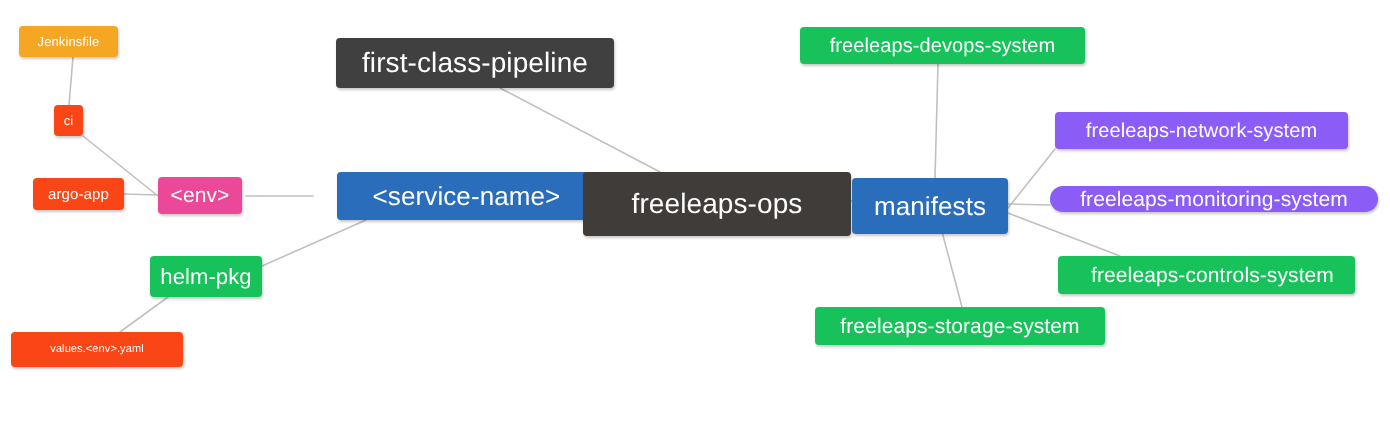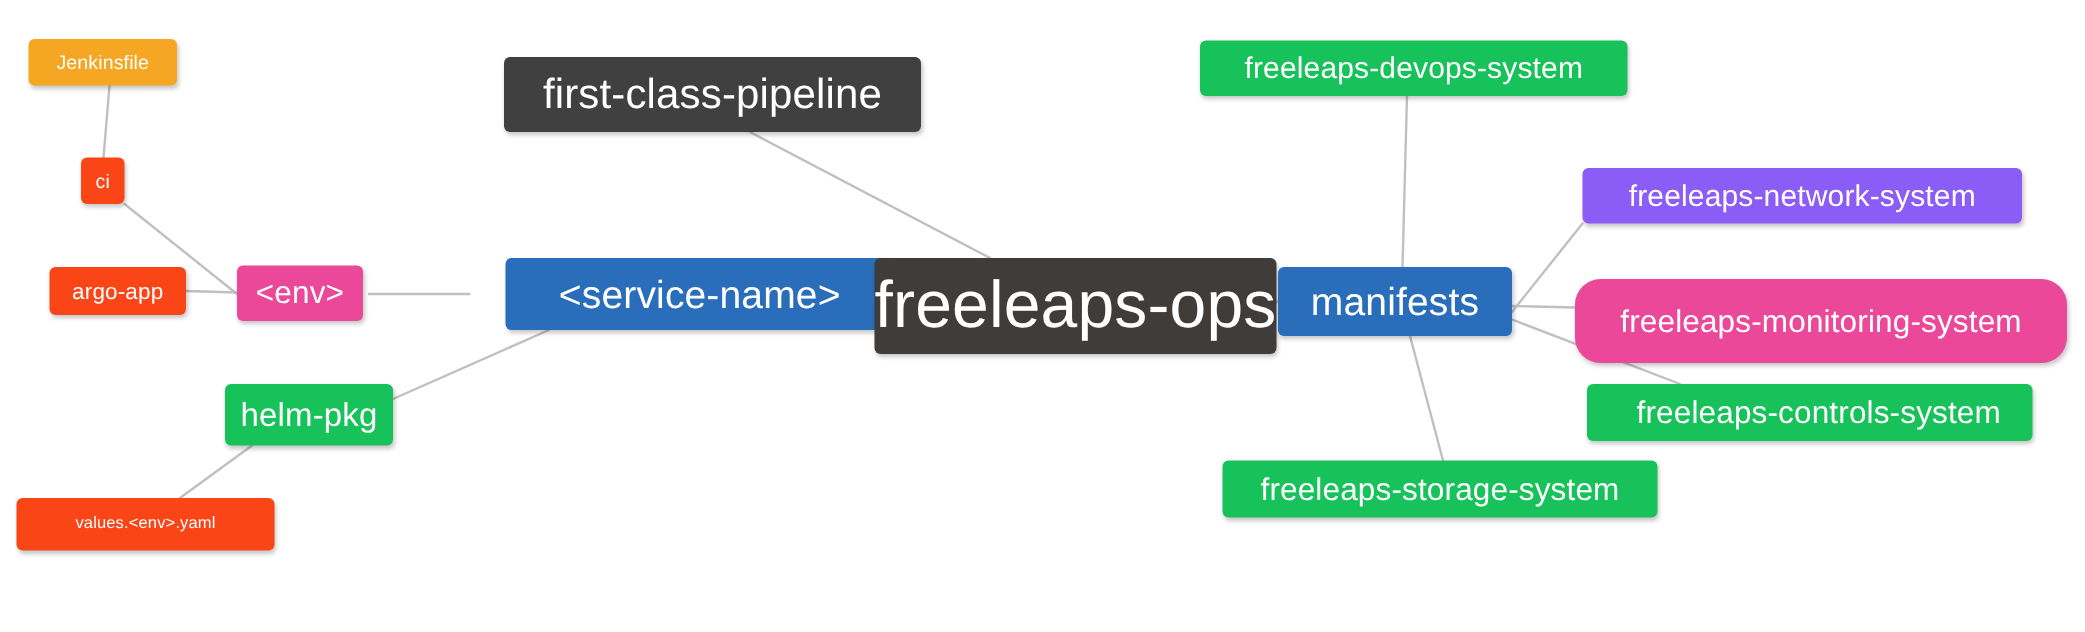--- a/index.html
+++ b/index.html
@@ -84,33 +84,33 @@
       </div>
       <div class="node" style="left: 11px; top: 332px; width: 172px; height: 35px; background: rgb(250, 70, 22); font-size: 11px; text-align: right;">
         <span class="node-label">values.&lt;env&gt;.yaml</span>
       </div>
       <div class="node" style="left: 314px; top: 38px; width: 278px; height: 50px; background: #404040; font-size: 28px; margin-left: 22px;">
         <span class="node-label">first-class-pipeline</span>
       </div>
       <div class="node" style="left: 313px; top: 172px; width: 259px; height: 48px; background: rgb(42, 110, 187); font-size: 26px; margin-left: 24px;">
         <span class="node-label">&lt;service-name&gt;</span>
       </div>
-      <div class="node" style="left: 583px; top: 172px; width: 268px; height: 64px; background: rgb(64, 60, 58); font-size: 44px;">
+      <div class="node" style="left: 583px; top: 172px; width: 268px; height: 64px; background: rgb(64, 60, 58); font-size: 28px;">
         <span class="node-label">freeleaps-ops</span>
       </div>
-      <div class="node" style="left: 852px; top: 178px; width: 156px; height: 46px; background: rgb(42, 110, 187); font-size: 26px;">
+      <div class="node" style="left: 852px; top: 178px; width: 156px; height: 56px; background: rgb(42, 110, 187); font-size: 26px;">
         <span class="node-label">manifests</span>
       </div>
       <div class="node" style="left: 800px; top: 27px; width: 285px; height: 37px; background: rgb(24, 194, 90); font-size: 20px;">
         <span class="node-label">freeleaps-devops-system</span>
       </div>
       <div class="node" style="left: 1055px; top: 112px; width: 293px; height: 37px; background: #8b5cf6; font-size: 20px;">
         <span class="node-label">freeleaps-network-system</span>
       </div>
-      <div class="node" style="left: 1050px; top: 186px; width: 328px; height: 56px; background: #ec4899; font-size: 21px; border-radius: 17px;">
+      <div class="node" style="left: 1050px; top: 186px; width: 328px; height: 26px; background: #8b5cf6; font-size: 21px; border-radius: 17px;">
         <span class="node-label">freeleaps-monitoring-system</span>
       </div>
       <div class="node" style="left: 1058px; top: 256px; width: 297px; height: 38px; background: rgb(24, 194, 90); font-size: 21px; padding-left: 12px;">
         <span class="node-label">freeleaps-controls-system</span>
       </div>
       <div class="node" style="left: 815px; top: 307px; width: 290px; height: 38px; background: rgb(24, 194, 90); font-size: 21px; justify-content: center;">
         <span class="node-label">freeleaps-storage-system</span>
       </div>
     </div>
 </div>

